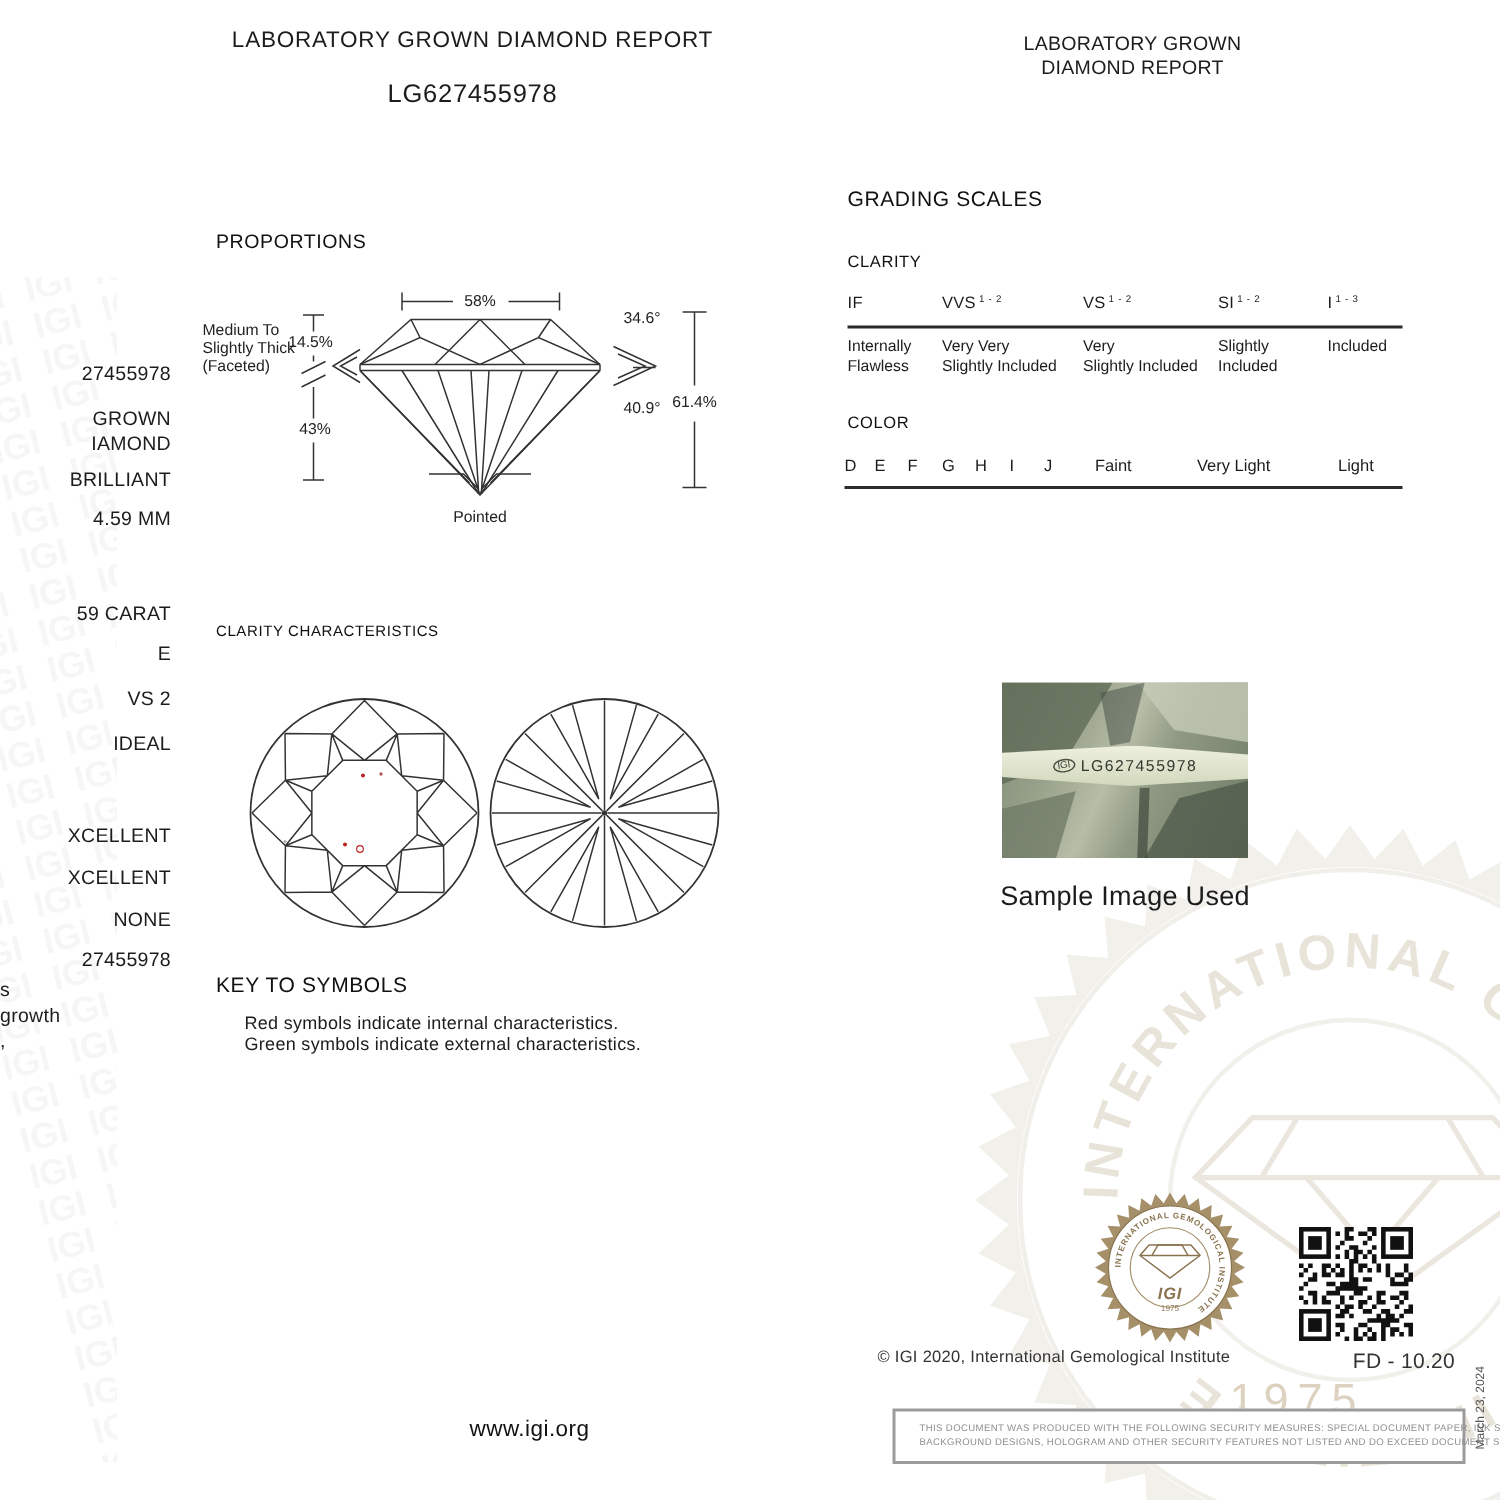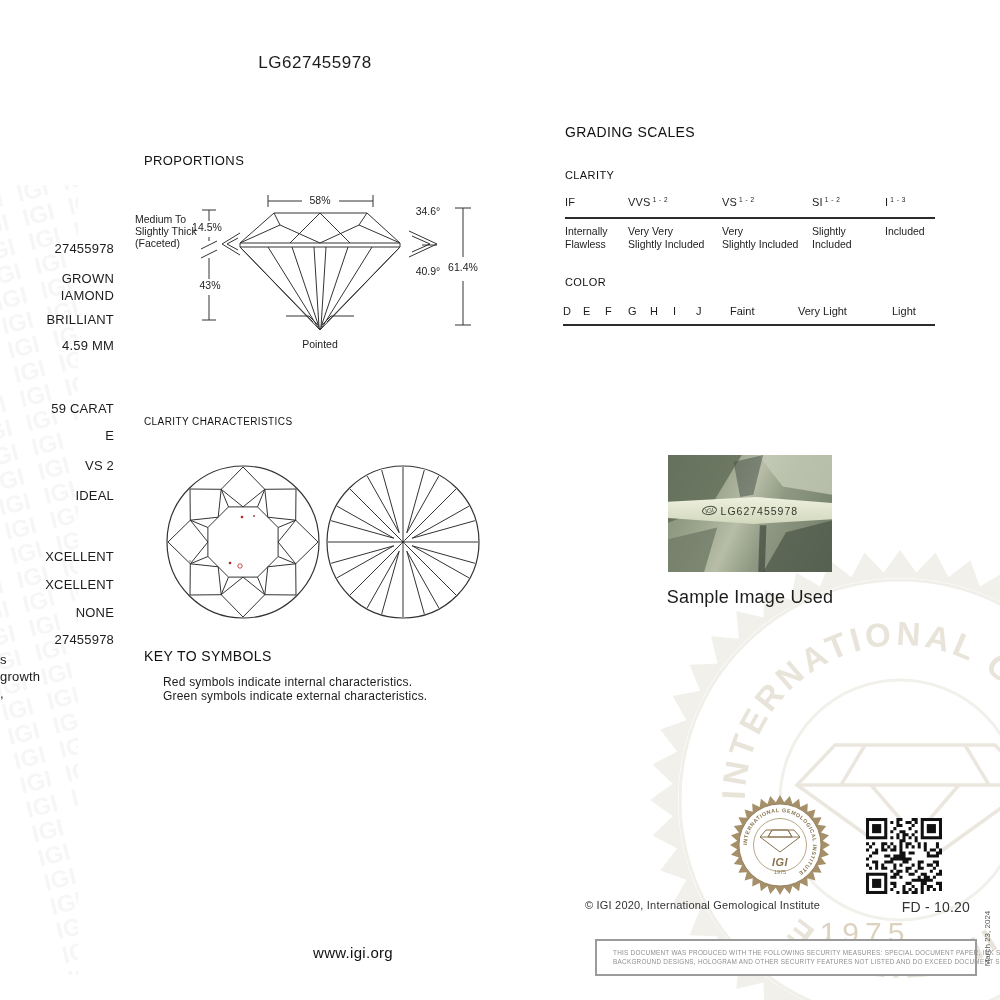--- a/index.html
+++ b/index.html
@@ -72,22 +72,27 @@
     <div class="lv doc" style="top:488px"><span>IDEAL</span></div>
     <div class="lv doc" style="top:549px"><span>XCELLENT</span></div>
     <div class="lv doc" style="top:577px"><span>XCELLENT</span></div>
     <div class="lv doc" style="top:605px"><span>NONE</span></div>
     <div class="lv doc" style="top:632px"><span>27455978</span></div>
     <div class="lf doc" style="top:652px">s</div>
     <div class="lf doc" style="top:669px">growth</div>
     <div class="lf doc" style="top:686px">,</div>
   </div>
 
+  <div class="abs ctr doc" style="left:130px;top:18px;width:370px;font-size:15px;letter-spacing:.5px">LABORATORY GROWN DIAMOND REPORT</div>
   <div class="abs ctr doc" style="left:130px;top:53px;width:370px;font-size:17px;letter-spacing:.5px">LG627455978</div>
 
+  <div class="abs ctr doc" style="left:655px;top:21px;width:200px;font-size:13px;line-height:16px">
+    <div>LABORATORY GROWN</div>
+    <div>DIAMOND REPORT</div>
+  </div>
 
   <div class="abs hd" style="left:144px;top:153px;font-size:13px">PROPORTIONS</div>
 
   <svg class="abs" style="left:128px;top:183px" width="360" height="175" viewBox="0 0 360 175">
     <g stroke="#333" stroke-width="1" fill="none">
 
       <path d="M112,60 H272 M112,64 H272 M112,60 V64 M272,60 V64"></path>
 
       <path d="M112,60 L146,30 H239 L272,60"></path>
       <path d="M112,60 L152,42 L192,60 L231,42 L272,60 M146,30 L152,42 M239,30 L231,42 M192,30 L162,60 M192,30 L222,60"></path>

